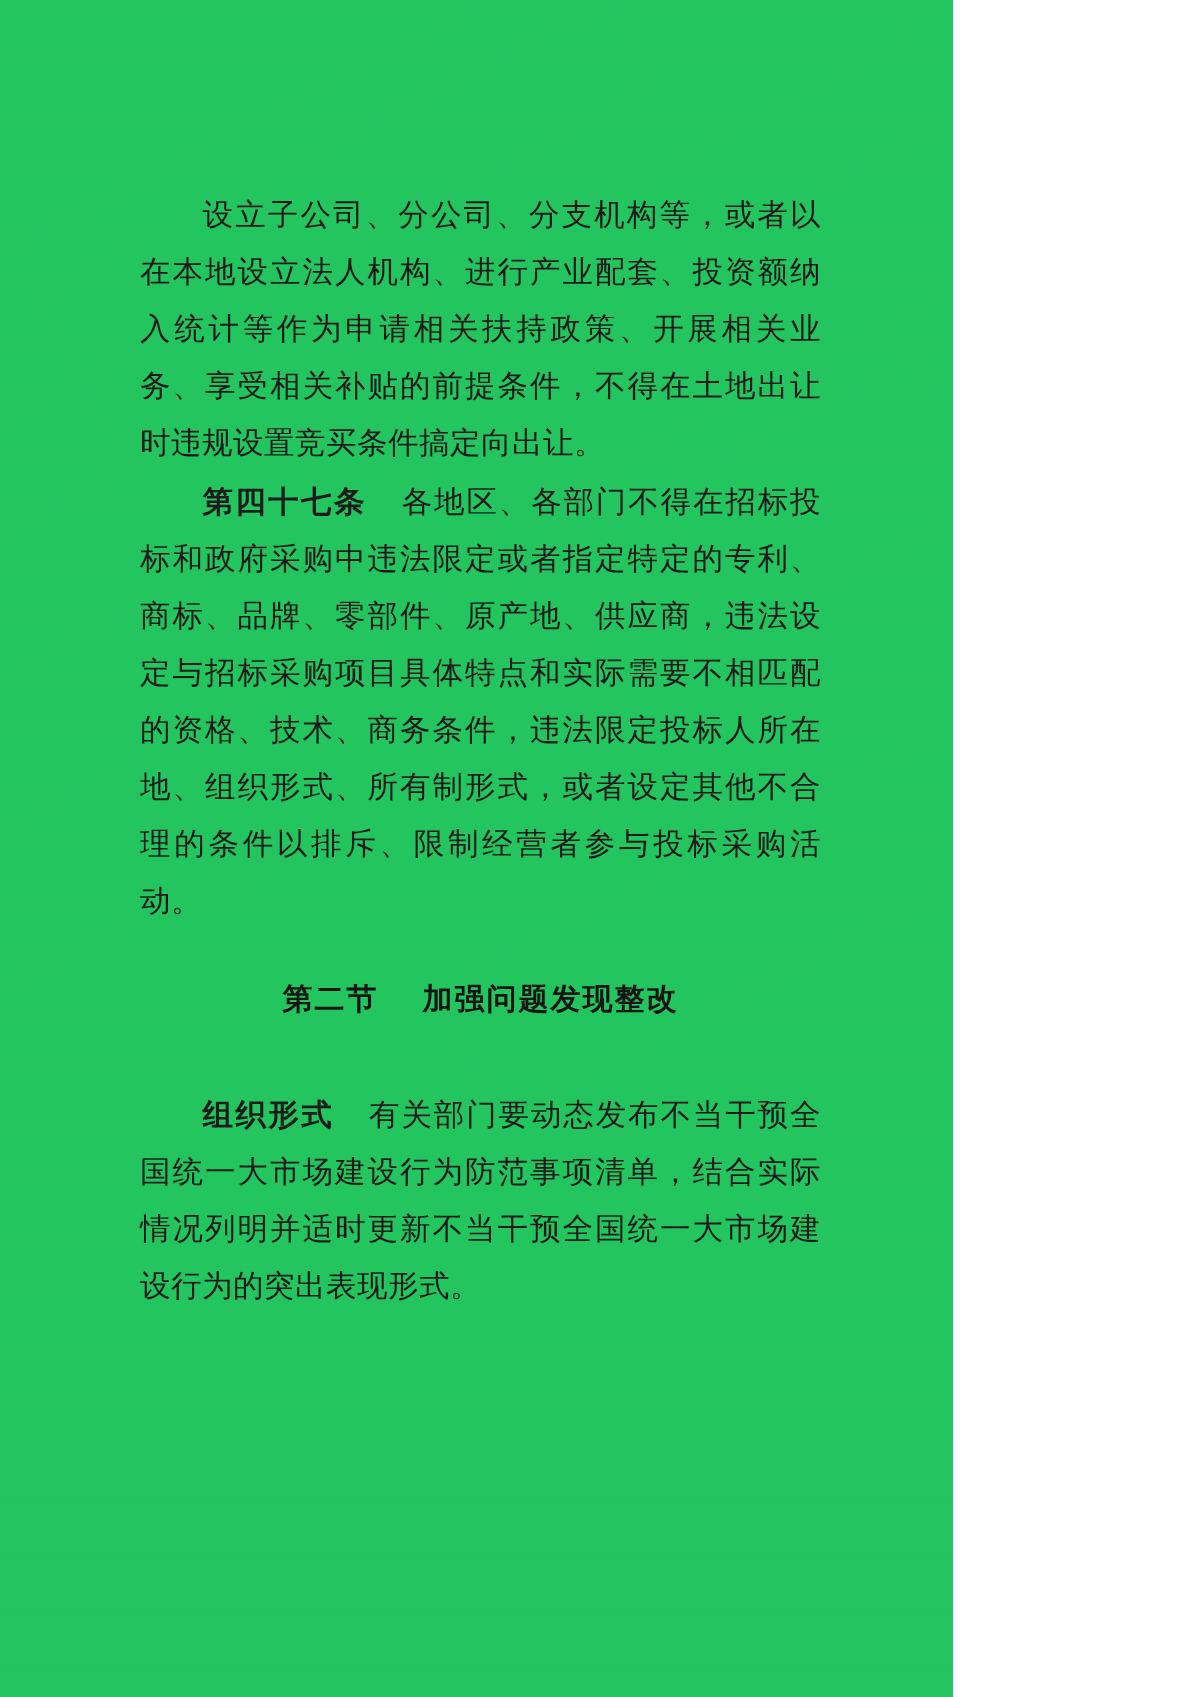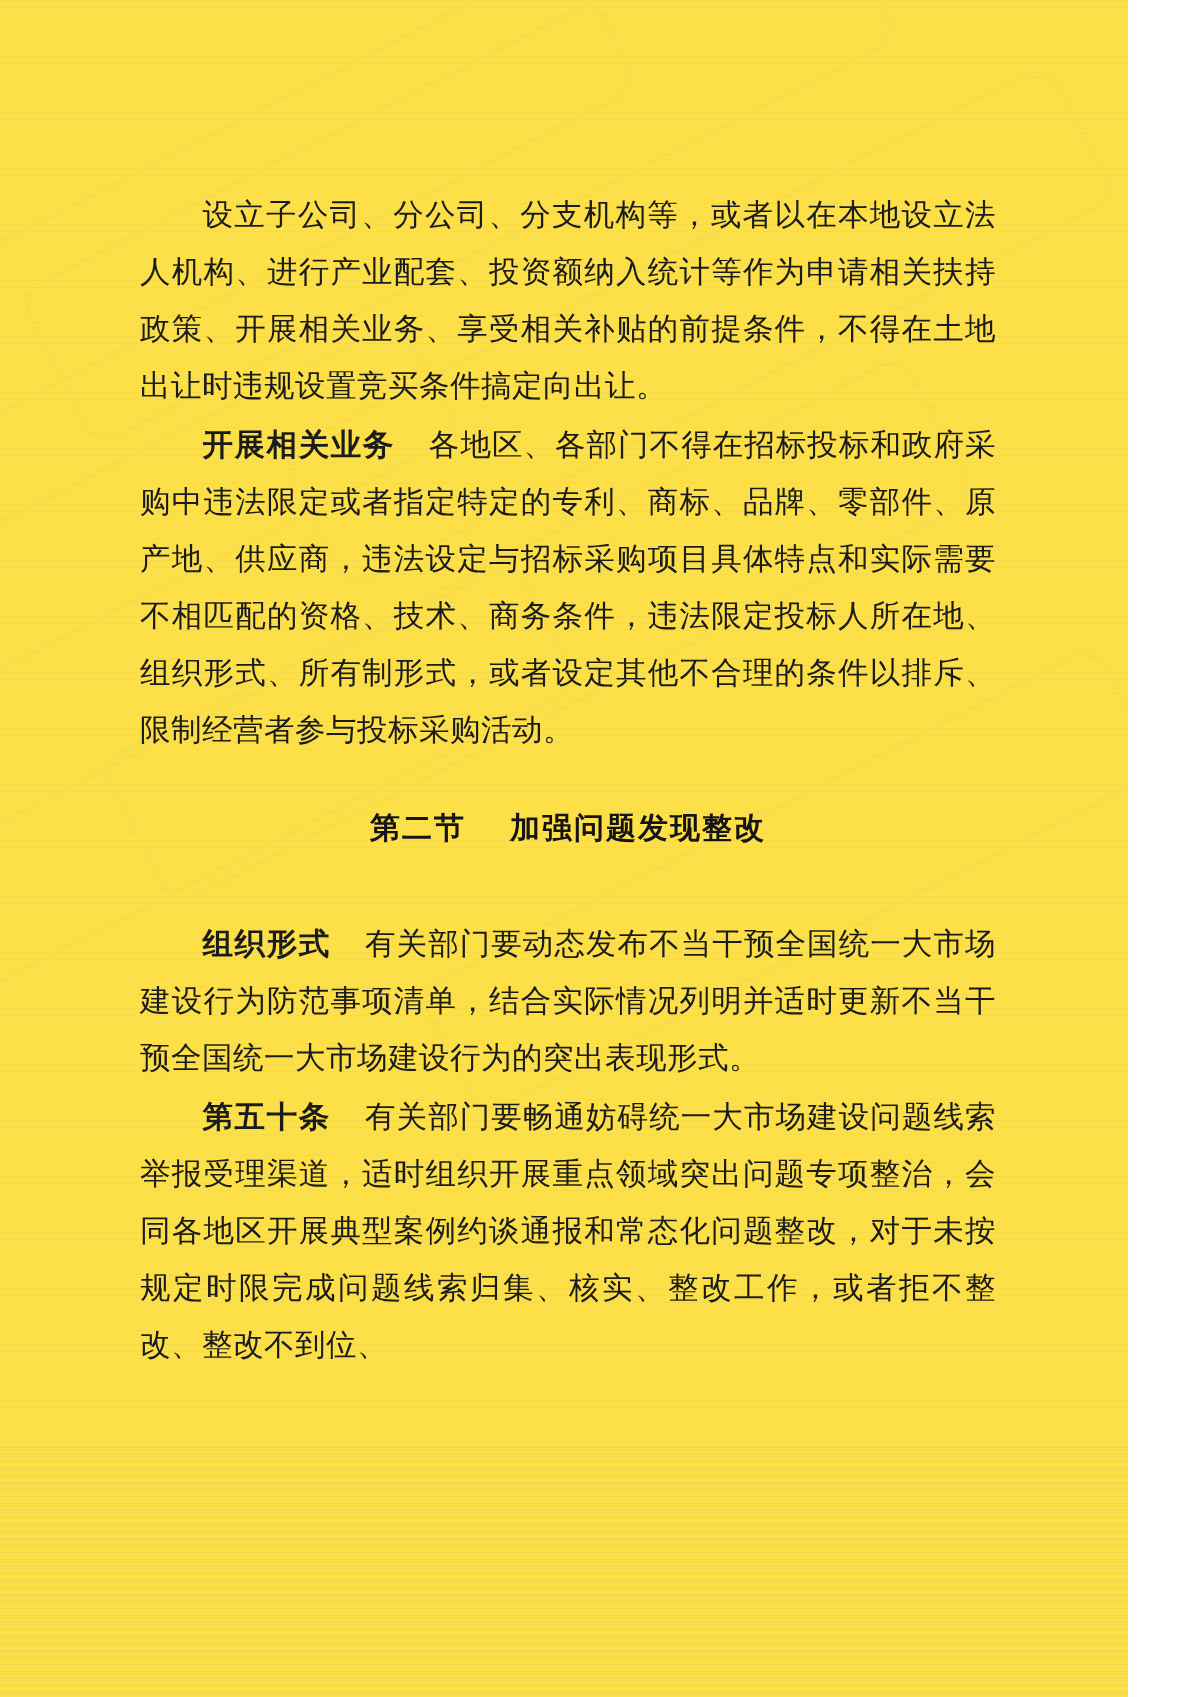--- a/index.html
+++ b/index.html
@@ -2,23 +2,23 @@
 <html><head>
 <meta charset="utf-8">
 <style>
   html, body {
     margin: 0;
     padding: 0;
     background: #ffffff;
   }
   .page {
     position: relative;
-    width: 1128px;
+    width: 953px;
     height: 1697px;
-    background: #fde047;
+    background: #22c55e;
     overflow: hidden;
     font-family: "DejaVu Serif", "Liberation Serif", serif;
   }
   
   .paper-lines {
     position: absolute;
     inset: 0;
     background-image: repeating-linear-gradient(
       to bottom,
       rgba(120,130,140,0.055) 0px,
@@ -105,29 +105,28 @@
     <div class="wm-band" style="left:-80px; top:900px; width:780px; height:140px; transform:rotate(-27deg);"></div>
     <div class="wm-band" style="left:520px; top:980px; width:760px; height:140px; transform:rotate(-27deg);"></div>
   </div>
 
   <div class="paper-lines"></div>
 
   <div class="content">
 
     <p class="indent">设立子公司、分公司、分支机构等，或者以在本地设立法人机构、进行产业配套、投资额纳入统计等作为申请相关扶持政策、开展相关业务、享受相关补贴的前提条件，不得在土地出让时违规设置竞买条件搞定向出让。</p>
 
-    <p class="indent"><span class="art-no">开展相关业务</span><span style="display:inline-block;width:1.1em;"></span><span>各地区、各部门不得在招标投标和政府采购中违法限定或者指定特定的专利、商标、品牌、零部件、原产地、供应商，违法设定与招标采购项目具体特点和实际需要不相匹配的资格、技术、商务条件，违法限定投标人所在地、组织形式、所有制形式，或者设定其他不合理的条件以排斥、限制经营者参与投标采购活动。</span></p>
+    <p class="indent"><span class="art-no">第四十七条</span><span style="display:inline-block;width:1.1em;"></span><span>各地区、各部门不得在招标投标和政府采购中违法限定或者指定特定的专利、商标、品牌、零部件、原产地、供应商，违法设定与招标采购项目具体特点和实际需要不相匹配的资格、技术、商务条件，违法限定投标人所在地、组织形式、所有制形式，或者设定其他不合理的条件以排斥、限制经营者参与投标采购活动。</span></p>
 
 
     <div class="section-heading">
       <span class="sec-label">第二节</span><span>加强问题发现整改</span>
     </div>
 
     <div class="spacer-block"></div>
 
     <p class="indent"><span class="art-no">组织形式</span><span style="display:inline-block;width:1.1em;"></span><span>有关部门要动态发布不当干预全国统一大市场建设行为防范事项清单，结合实际情况列明并适时更新不当干预全国统一大市场建设行为的突出表现形式。</span></p>
 
-    <p class="indent"><span class="art-no">第五十条</span><span style="display:inline-block;width:1.1em;"></span><span>有关部门要畅通妨碍统一大市场建设问题线索举报受理渠道，适时组织开展重点领域突出问题专项整治，会同各地区开展典型案例约谈通报和常态化问题整改，对于未按规定时限完成问题线索归集、核实、整改工作，或者拒不整改、整改不到位、</span></p>
 
   </div>
 
   <div class="bottom-lines"></div>
 </div>
 
 </body></html>

